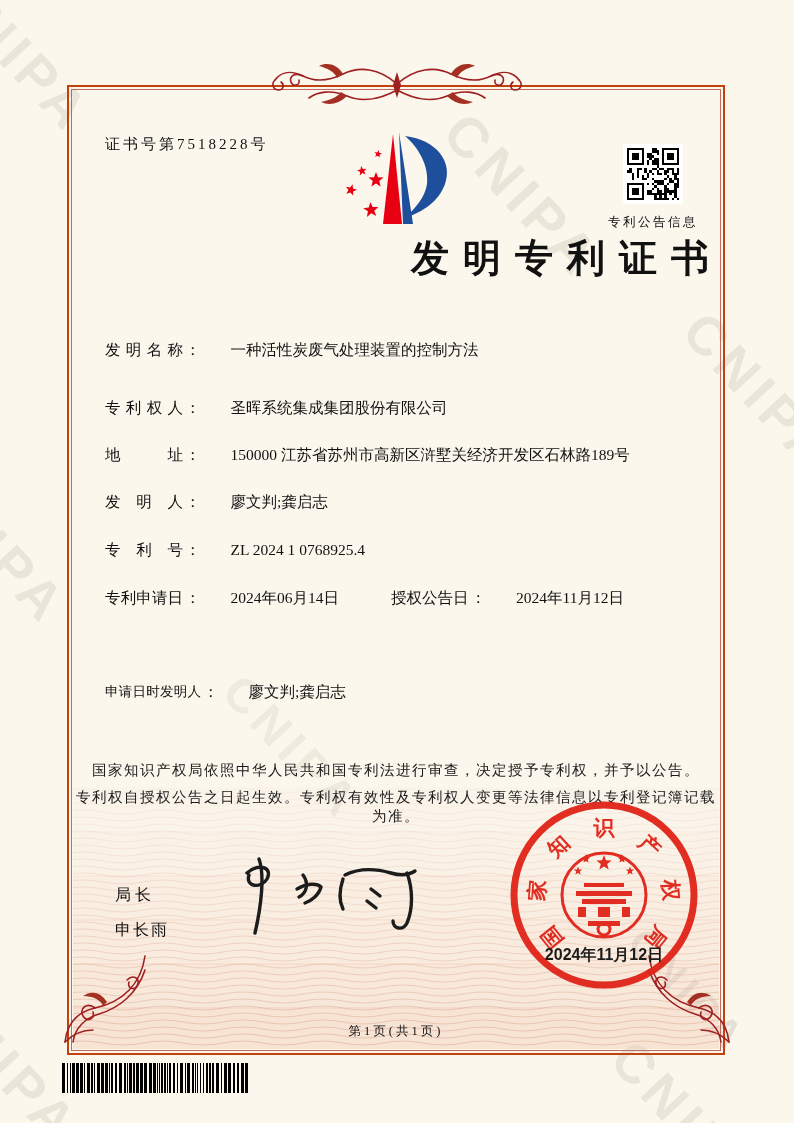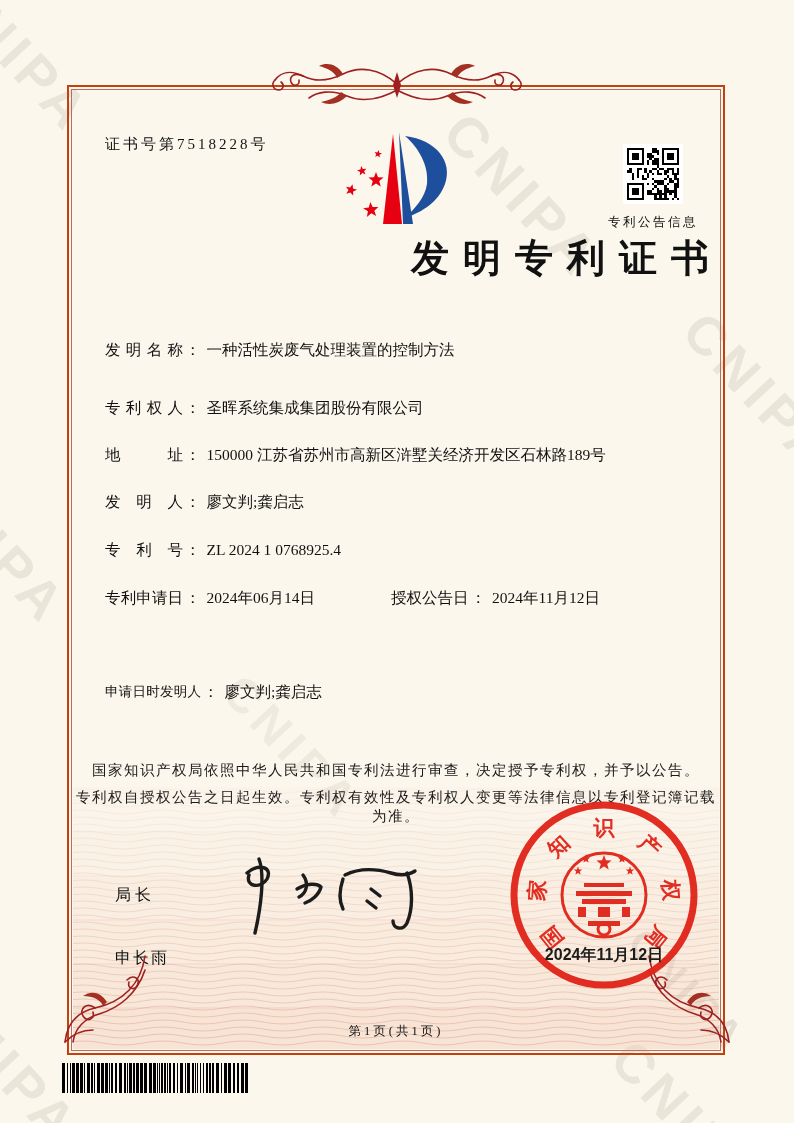--- a/index.html
+++ b/index.html
@@ -21,32 +21,32 @@
          font-family:"Liberation Serif","DejaVu Serif",serif;}
   .qr-wrap{position:absolute;left:534px;top:57px;width:100px;text-align:center;}
   .qr-box{display:inline-block;background:#fff;padding:4px;line-height:0;}
   .qr-label{margin-top:6px;font-size:12.5px;letter-spacing:2.5px;}
   
   .frow{position:absolute;left:36px;width:600px;font-size:15.5px;line-height:20px;white-space:nowrap;}
   .flabel{display:inline-block;width:78px;text-align:justify;text-align-last:justify;
           vertical-align:top;}
   .flabel.wide{width:96px;font-size:13.5px;text-align-last:justify;}
   .fcolon{display:inline-block;margin:0 6px 0 2px;}
-  .fvalue{display:inline-block;}
+  .fvalue{display:inline-block;margin-left:24px;}
   .fcol2{position:absolute;left:286px;top:0;white-space:nowrap;}
   .fcol2 .flabel2{display:inline-block;}
   .r1{top:253px}.r2{top:311px}.r3{top:358px}.r4{top:405px}
   .r5{top:453px}.r6{top:501px}.r7{top:548px}.r8{top:595px}
   
   .notice{position:absolute;left:0;width:100%;text-align:center;font-size:14.5px;
           letter-spacing:1.5px;color:#1a1a1a;}
   .n1{top:674px}.n2{top:701px}
   
   .director{position:absolute;left:46px;font-size:16px;letter-spacing:4px;}
-  .d1{top:798px}.d2{top:833px;letter-spacing:2px;margin-top:28px;}
+  .d1{top:798px}.d2{top:833px;letter-spacing:2px;}
   
   .page-footer{position:absolute;left:0;top:936px;width:100%;text-align:center;
                font-size:12.5px;letter-spacing:3px;}
   
   .barcode{position:absolute;left:62px;top:1063px;height:30px;display:flex;align-items:stretch;}
   .barcode .b{height:100%;}
   .bk{background:#000;} .bw{background:transparent;}
   svg{display:block;}
 </style>
 </head>

